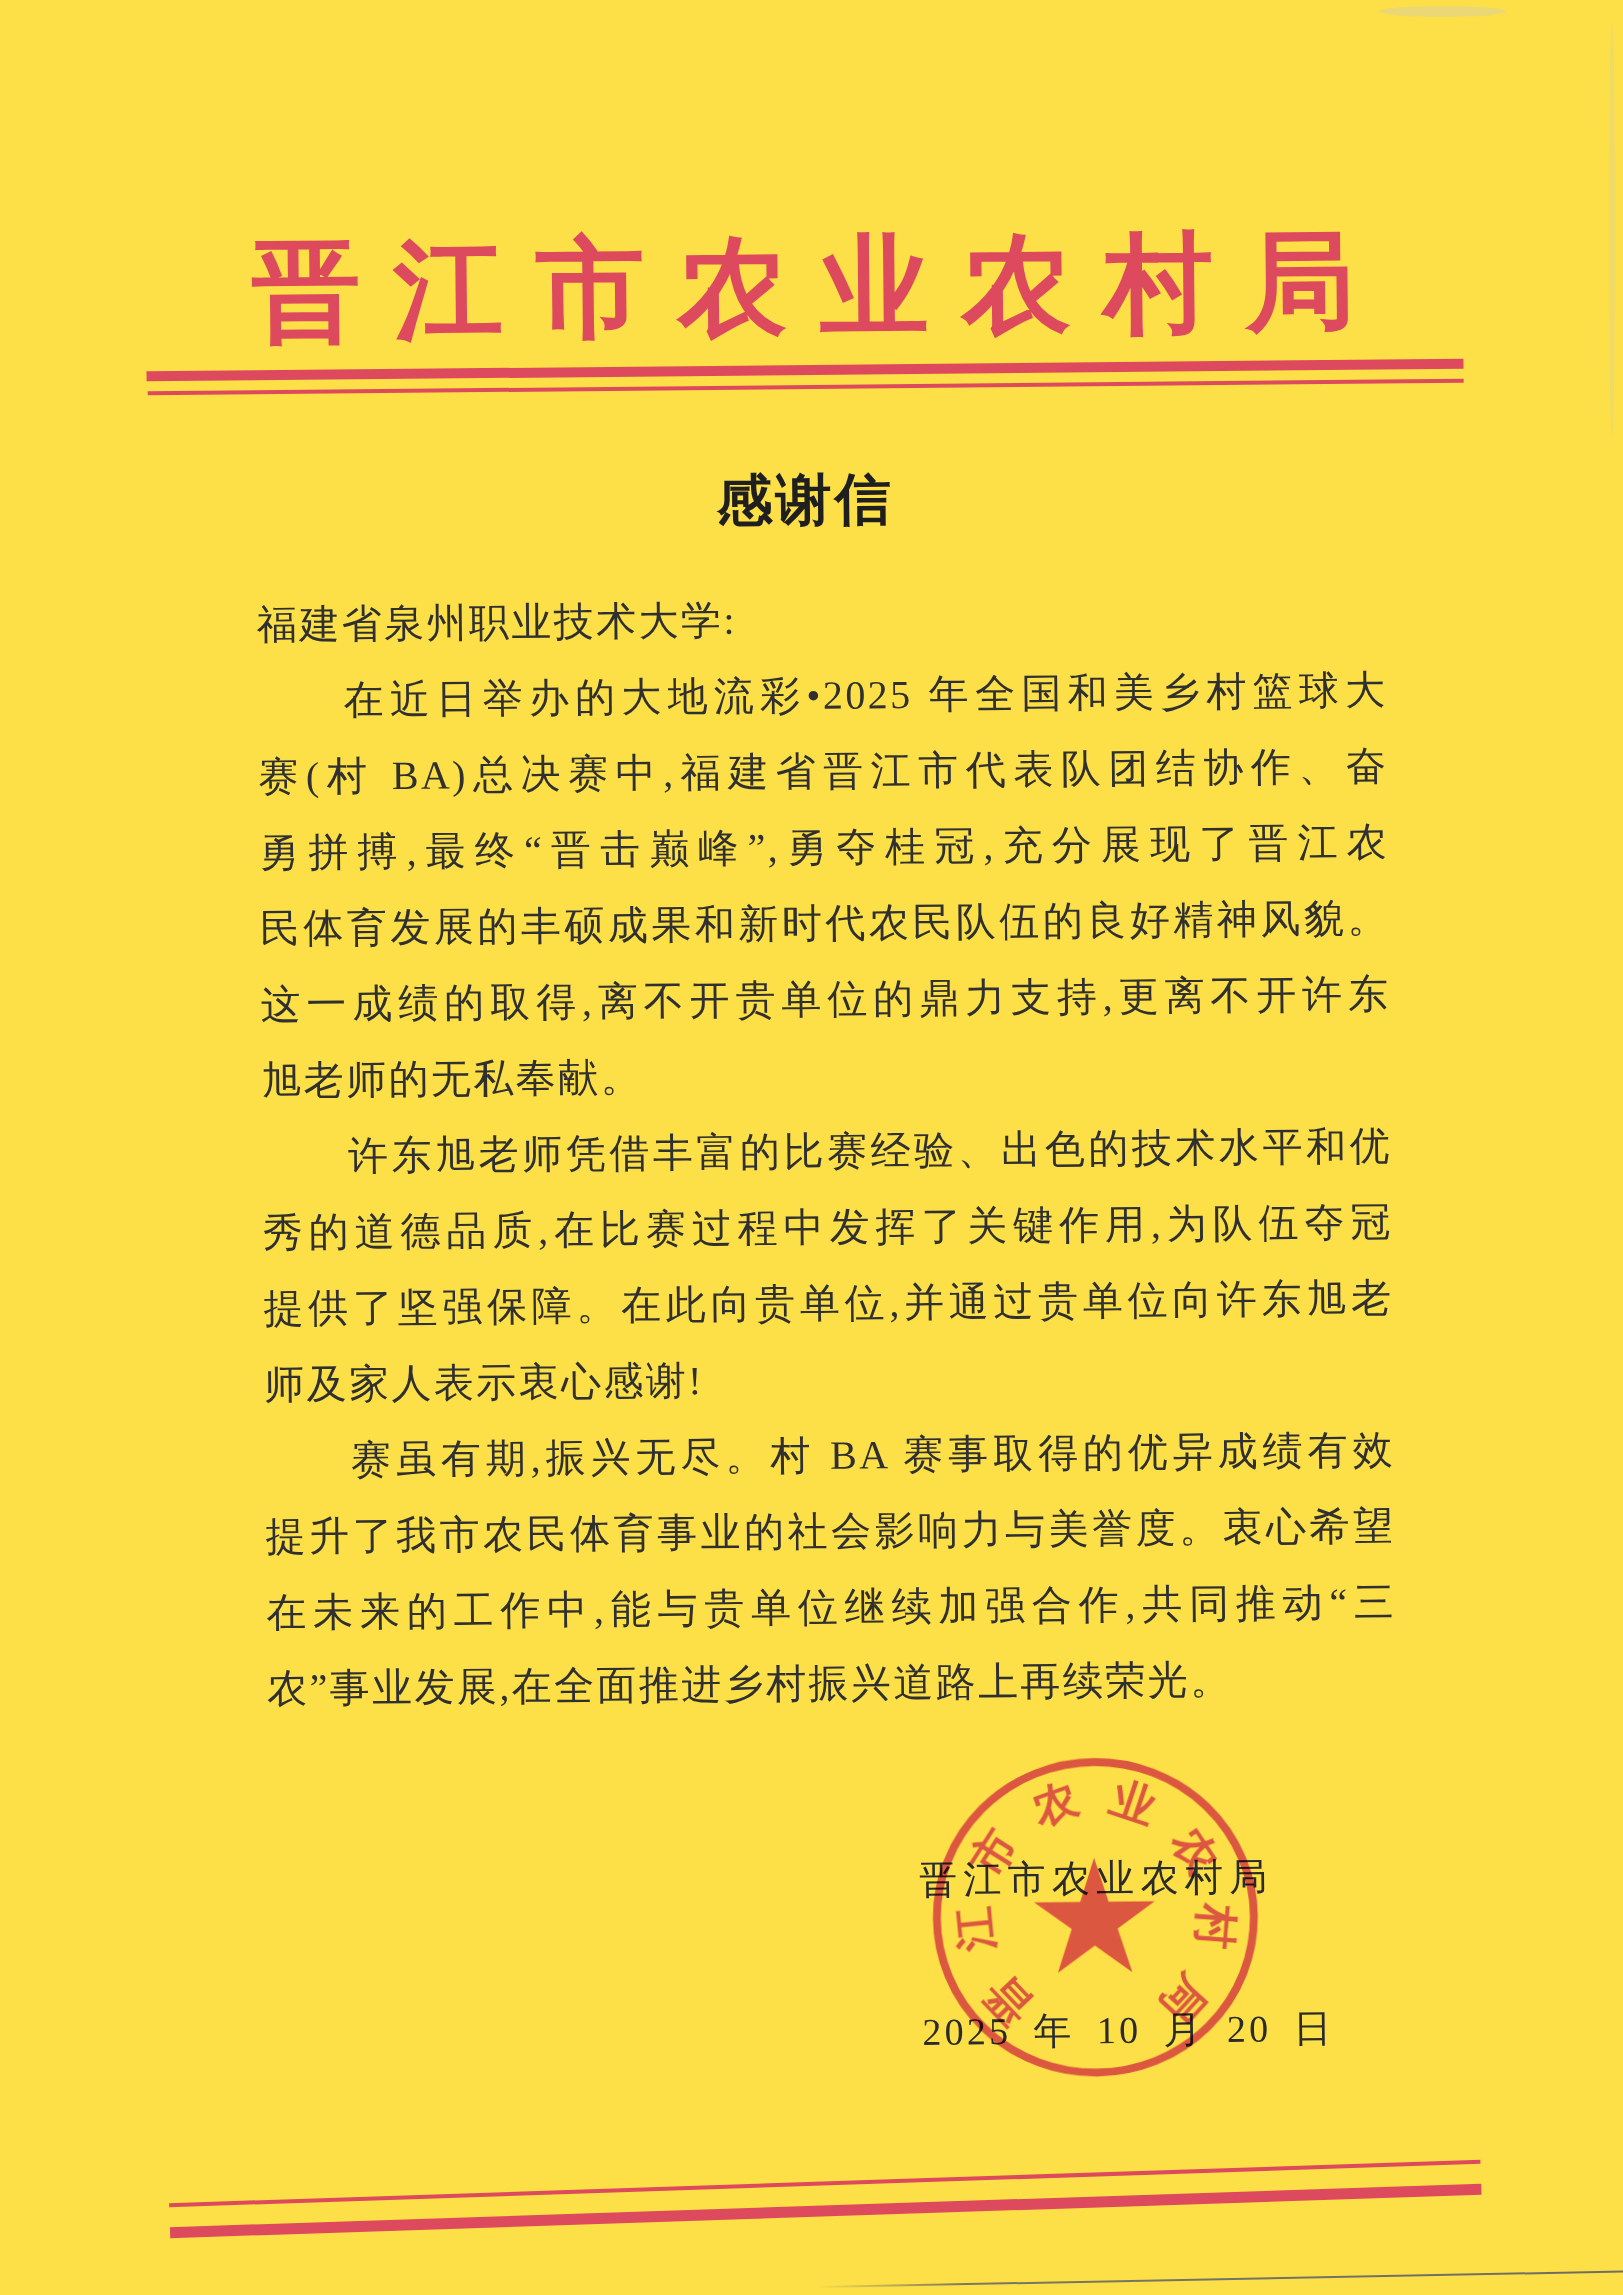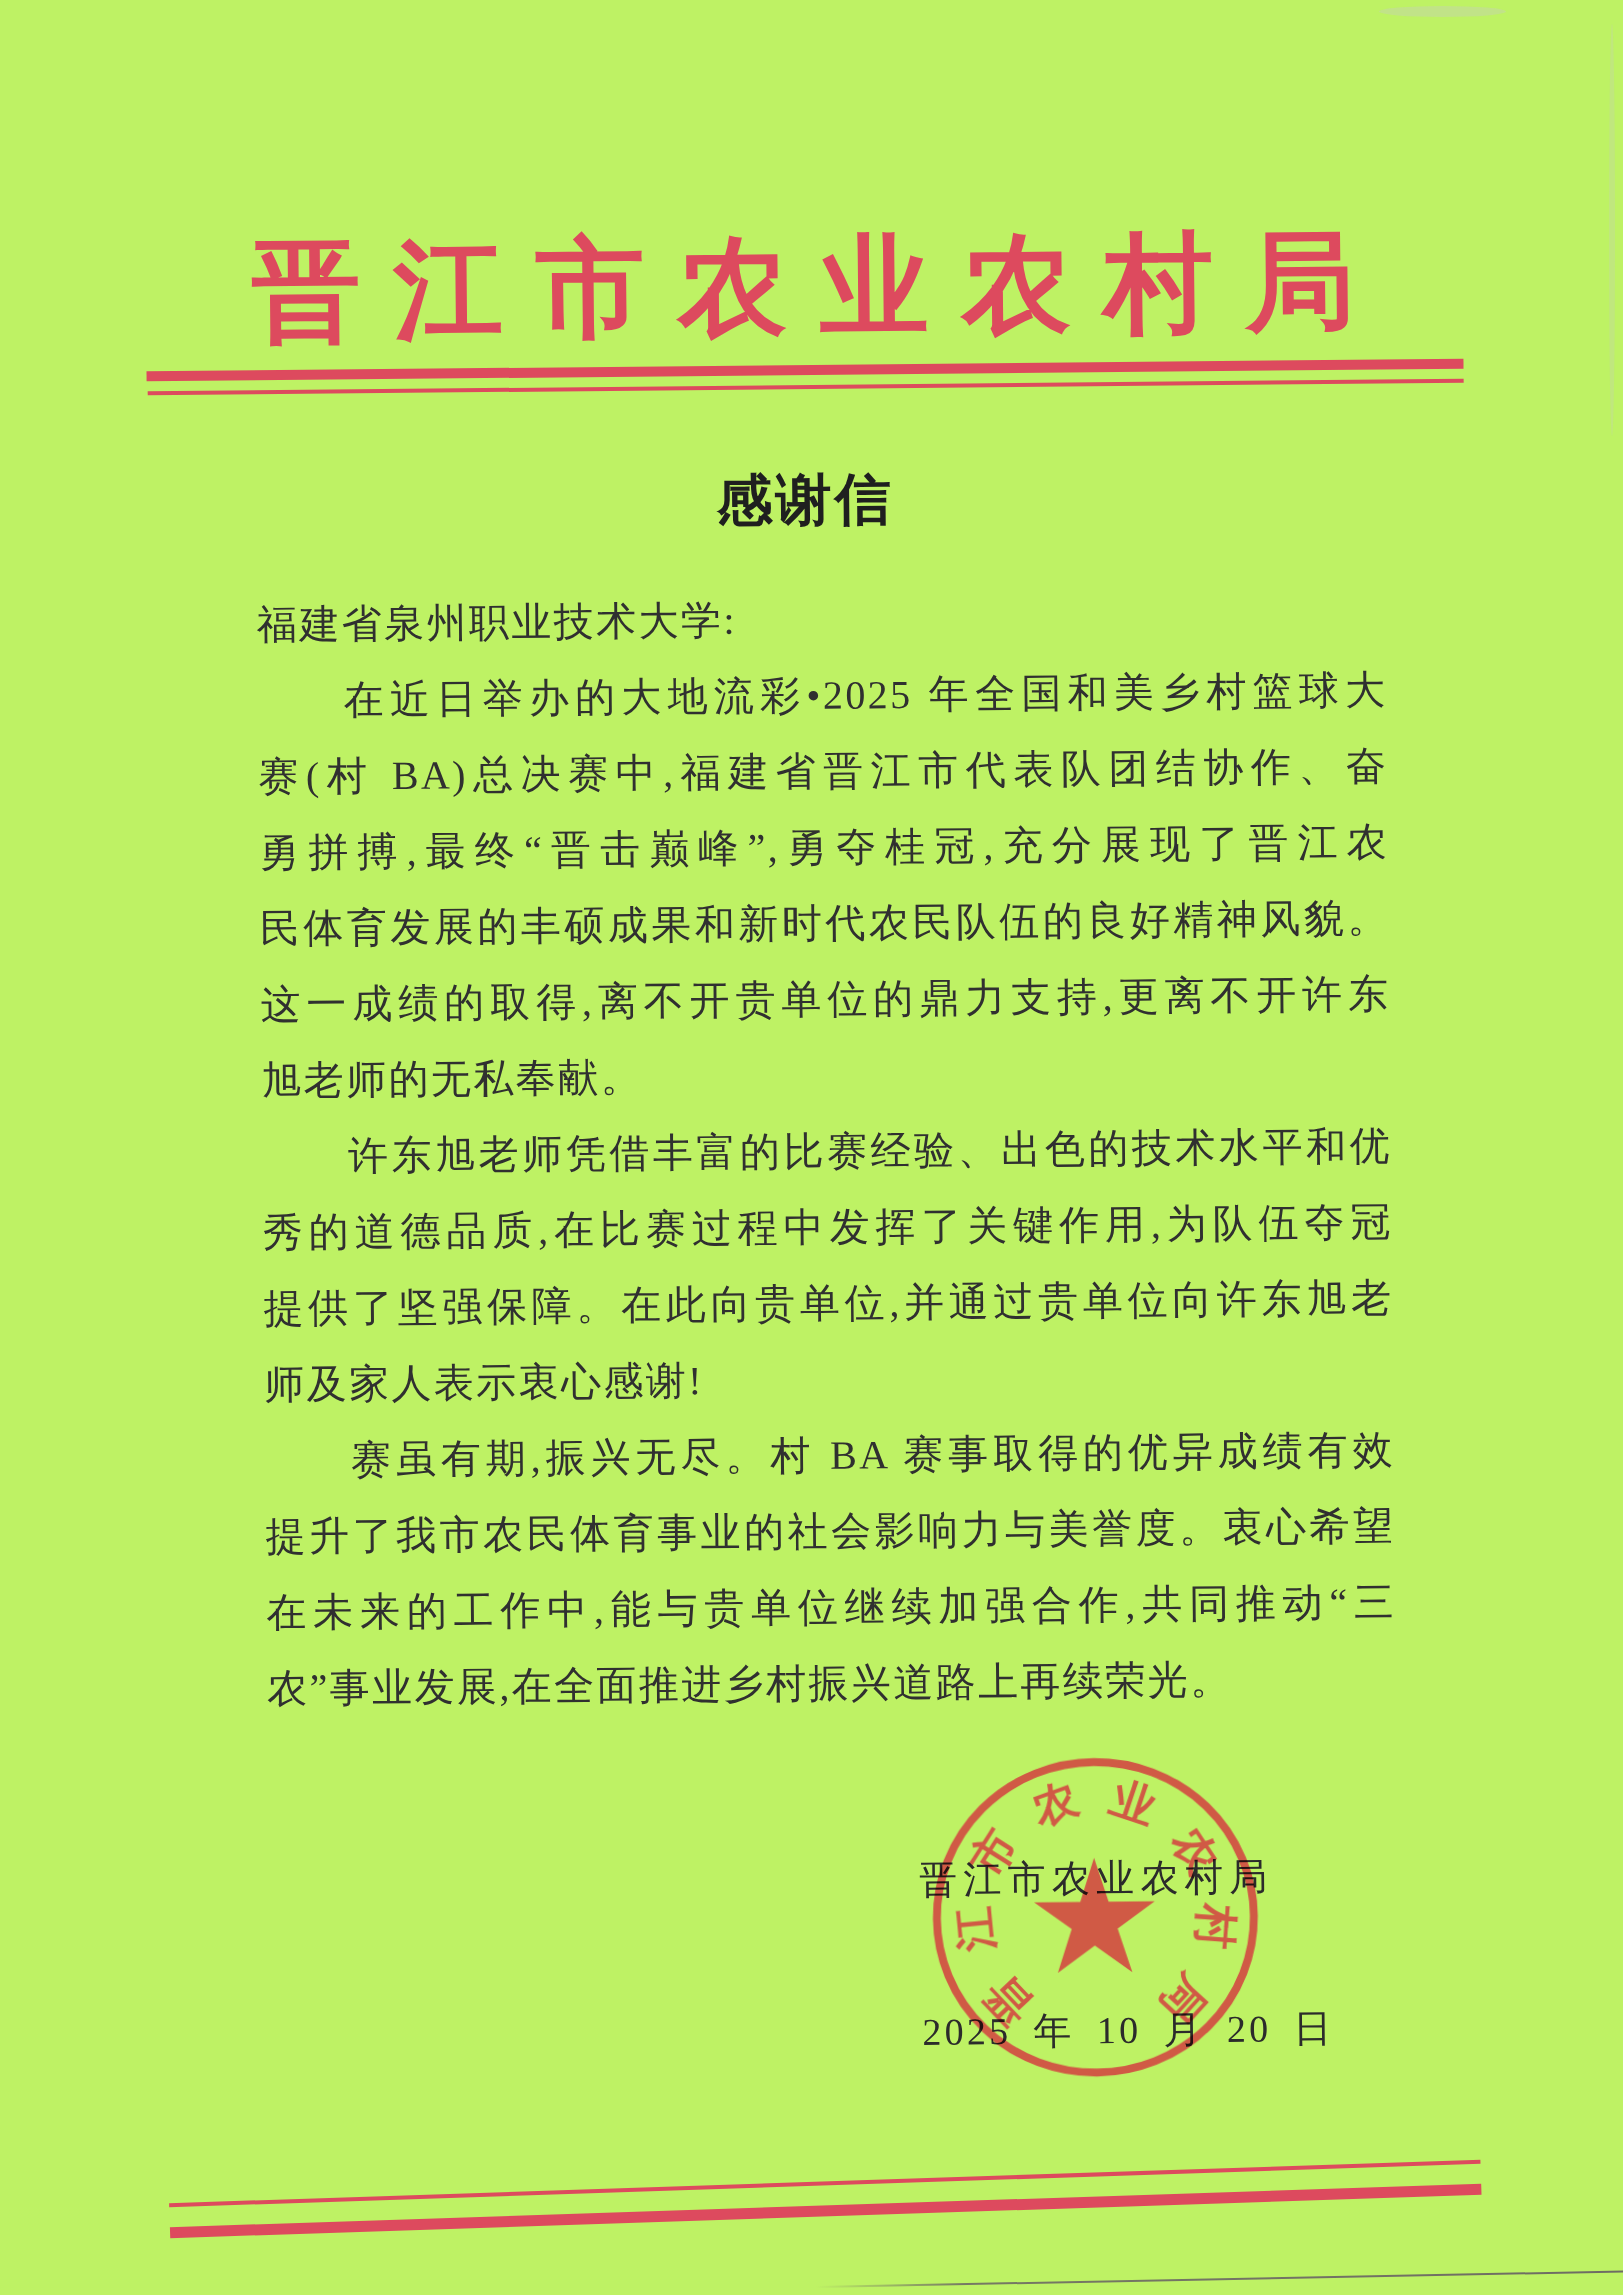--- a/index.html
+++ b/index.html
@@ -1,20 +1,20 @@
 <!DOCTYPE html>
 <html style="font-size:12.7px"><head>
 <meta charset="utf-8">
 <style>
   html, body { margin: 0; padding: 0; background: #ffffff; }
   .page {
     position: relative;
     width: 1623px;
     height: 2295px;
-    background: #bef264;
+    background: #fde047;
     overflow: hidden;
     font-family: "Liberation Serif", "DejaVu Serif", serif;
   }
   .tilt {
     position: absolute;
     left: 0; top: 0;
     width: 1623px; height: 2295px;
     transform: rotate(-0.55deg);
     transform-origin: 812px 1149px;
   }

